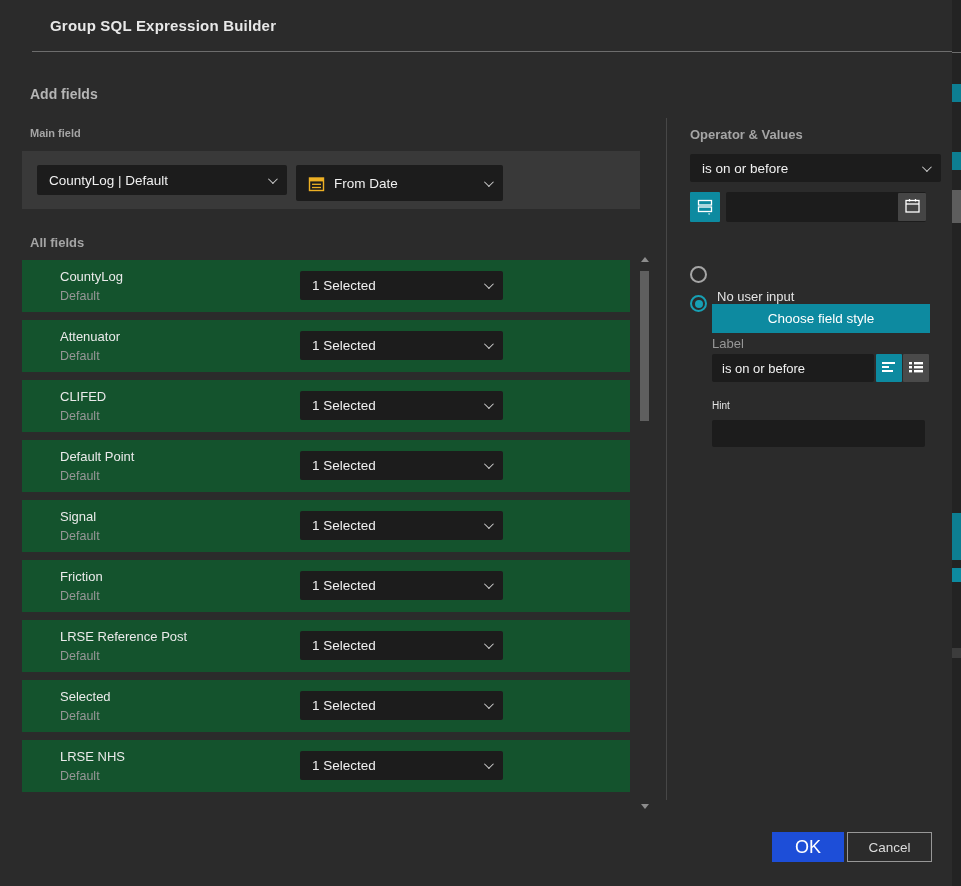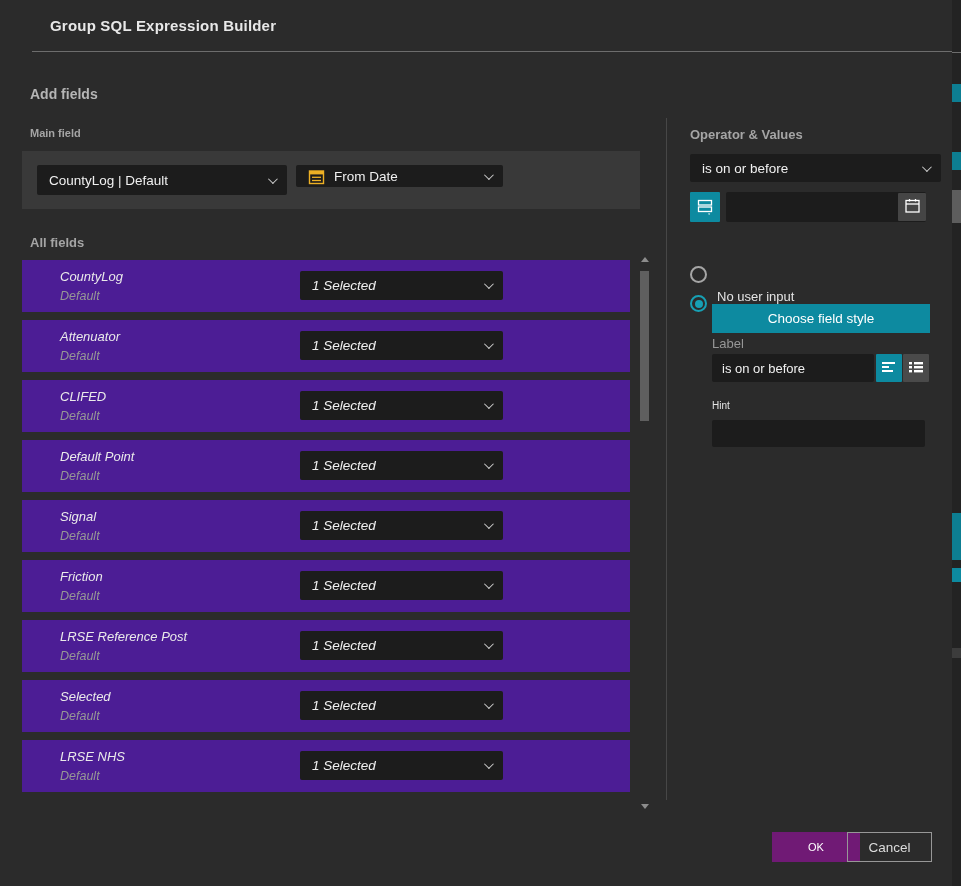--- a/index.html
+++ b/index.html
@@ -30,26 +30,26 @@
     background:#1c1c1c; border-radius:2px; color:#f0f0f0; font-size:13.5px;
     display:flex; align-items:center; padding:0 12px; cursor:pointer; position:absolute;
   }
   .select .txt { flex:1 1 auto; white-space:nowrap; overflow:hidden; }
   .chev { width:7px; height:7px; border-right:1.5px solid #c9c9c9; border-bottom:1.5px solid #c9c9c9;
           transform:rotate(45deg) translateY(-2px); flex:0 0 auto; }
 
   
   .main-panel { position:absolute; left:22px; top:151px; width:618px; height:58px; background:#393939; }
   .sel-source { left:15px;  top:14px; width:250px; height:30px; }
-  .sel-field  { left:274px; top:14px; width:207px; height:22px;justify-content:flex-end; }
+  .sel-field  { left:274px; top:14px; width:207px; height:36px;justify-content:flex-end; }
   .sel-field .cal { margin-right:9px; display:flex; }
 
   
   .list { position:absolute; left:22px; top:260px; width:608px; }
-  .field-row { position:relative; height:52px; margin-bottom:8px; background:#4c1d95;font-style:italic; }
+  .field-row { position:relative; height:52px; margin-bottom:8px; background:#14532d; }
   .f-name { position:absolute; left:38px; top:9px;  font-size:13px;   color:#eaeaea; }
   .f-sub  { position:absolute; left:38px; top:29px; font-size:12.5px; color:#969696; }
   .row-select { left:278px; top:11px; width:203px; height:29px; }
 
   
   .sbar { position:absolute; left:639px; top:255px; width:12px; height:556px; }
   .sarrow-up, .sarrow-down { position:absolute; left:2px; width:0; height:0; border-left:4px solid transparent; border-right:4px solid transparent; }
   .sarrow-up   { top:2px;    border-bottom:5px solid #8c8c8c; }
   .sarrow-down { bottom:2px; border-top:5px solid #8c8c8c; }
   .sthumb { position:absolute; left:1px; top:16px; width:9px; height:150px; background:#5f5f5f; cursor:grab; }
@@ -79,22 +79,22 @@
   .cap-label { position:absolute; left:712px; top:336px; font-size:13px; color:#979797; }
   .cap-hint  { position:absolute; left:712px; top:400px; font-size:10px; color:#e5e5e5; }
   .label-input { position:absolute; left:712px; top:354px; width:162px; height:28px; background:#1c1c1c; border:none; border-radius:2px;
                  color:#f0f0f0; font-size:13px; padding:0 10px; outline:none; font-family:inherit; }
   .btn-align { left:876px; top:354px; width:26px; height:28px; background:#0d8aa0; }
   .btn-list  { left:903px; top:354px; width:26px; height:28px; background:#4a4a4a; }
   .hint-input { position:absolute; left:712px; top:420px; width:213px; height:27px; background:#1c1c1c; border:none; border-radius:2px;
                 color:#f0f0f0; font-size:13px; padding:0 10px; outline:none; font-family:inherit; }
 
   
-  .btn-ok { position:absolute; left:772px; top:832px; width:88px; height:30px; background:#701a75; border:none; color:#fff;
-            font-size:11px; font-family:inherit; cursor:pointer; }
+  .btn-ok { position:absolute; left:772px; top:832px; width:72px; height:30px; background:#1d4ed8; border:none; color:#fff;
+            font-size:18px; font-family:inherit; cursor:pointer; }
   .btn-cancel { position:absolute; left:847px; top:832px; width:85px; height:30px; background:transparent; border:1px solid #979797;
                 color:#dcdcdc; font-size:13.5px; font-family:inherit; cursor:pointer; }
 
   
   .edge-strip { position:absolute; left:952px; top:0; width:9px; height:886px; background:#232323; }
   .frag { position:absolute; left:0; width:9px; }
 </style>
 </head>
 <body>
 

